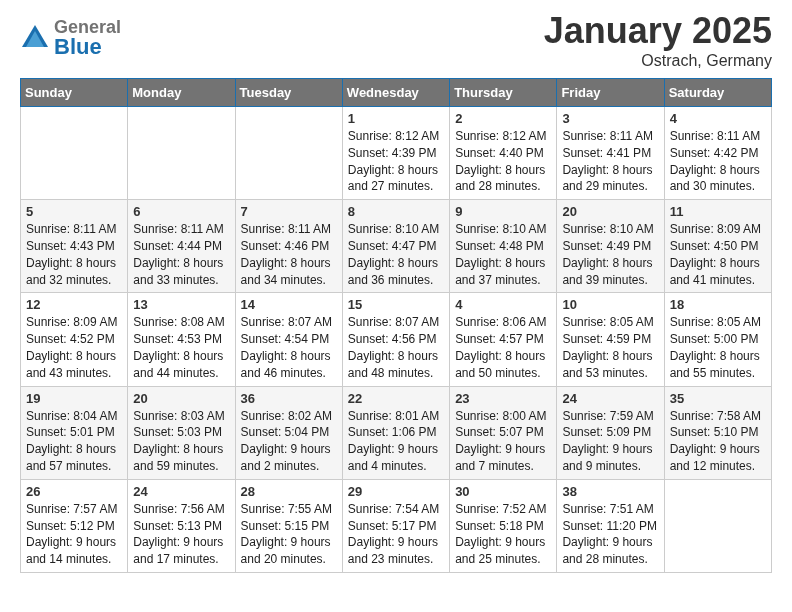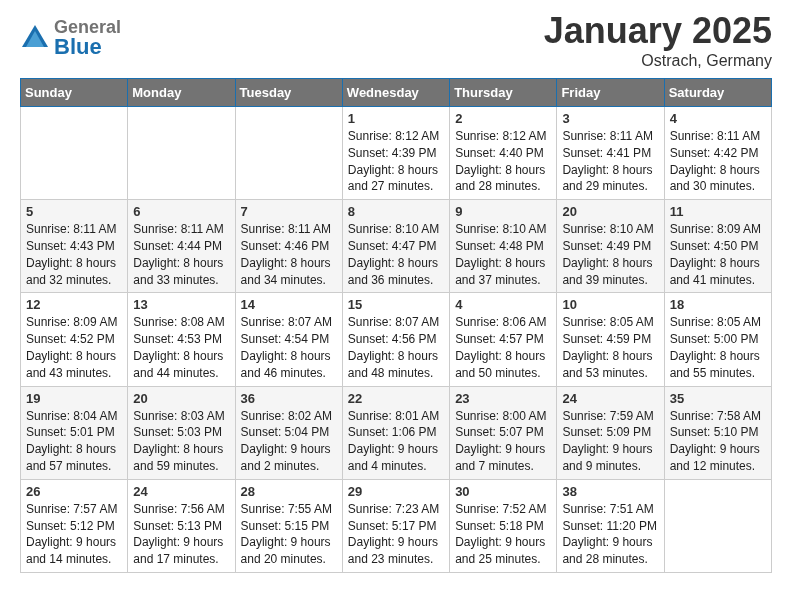--- a/index.html
+++ b/index.html
@@ -303,21 +303,21 @@
 Daylight: 9 hours and 17 minutes.</div>
         </td>
         <td>
           <span class="day-num">28</span>
           <div class="day-info">Sunrise: 7:55 AM
 Sunset: 5:15 PM
 Daylight: 9 hours and 20 minutes.</div>
         </td>
         <td>
           <span class="day-num">29</span>
-          <div class="day-info">Sunrise: 7:23 AM
+          <div class="day-info">Sunrise: 7:54 AM
 Sunset: 5:17 PM
 Daylight: 9 hours and 23 minutes.</div>
         </td>
         <td>
           <span class="day-num">30</span>
           <div class="day-info">Sunrise: 7:52 AM
 Sunset: 5:18 PM
 Daylight: 9 hours and 25 minutes.</div>
         </td>
         <td>

